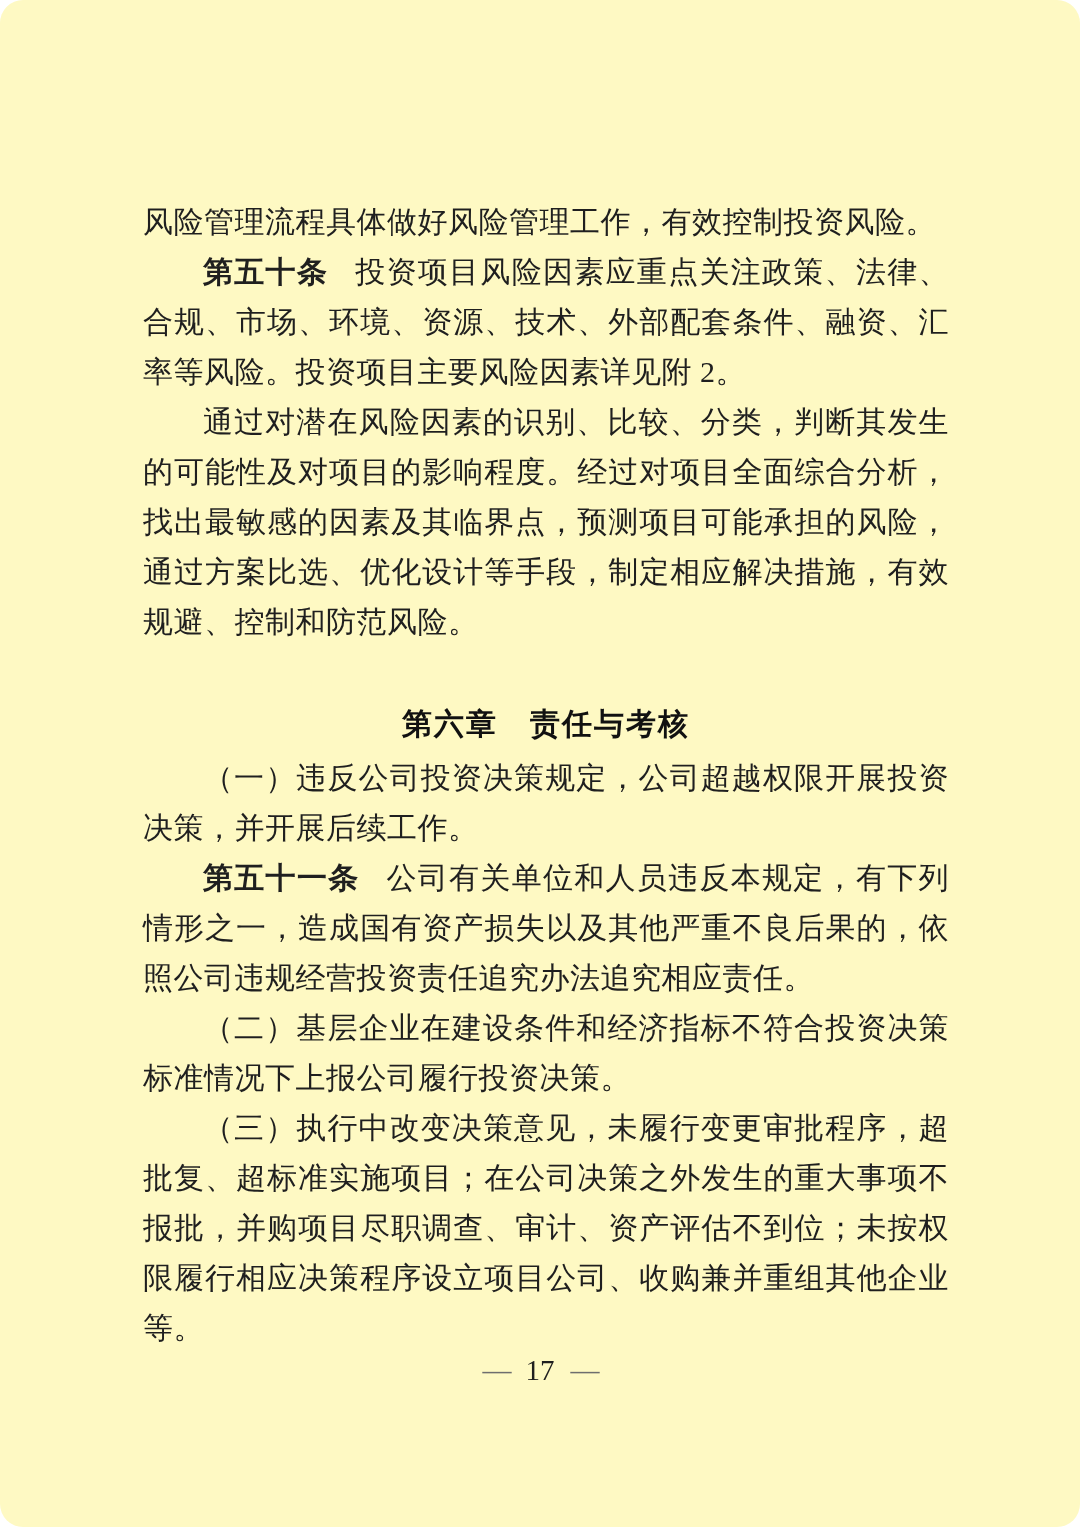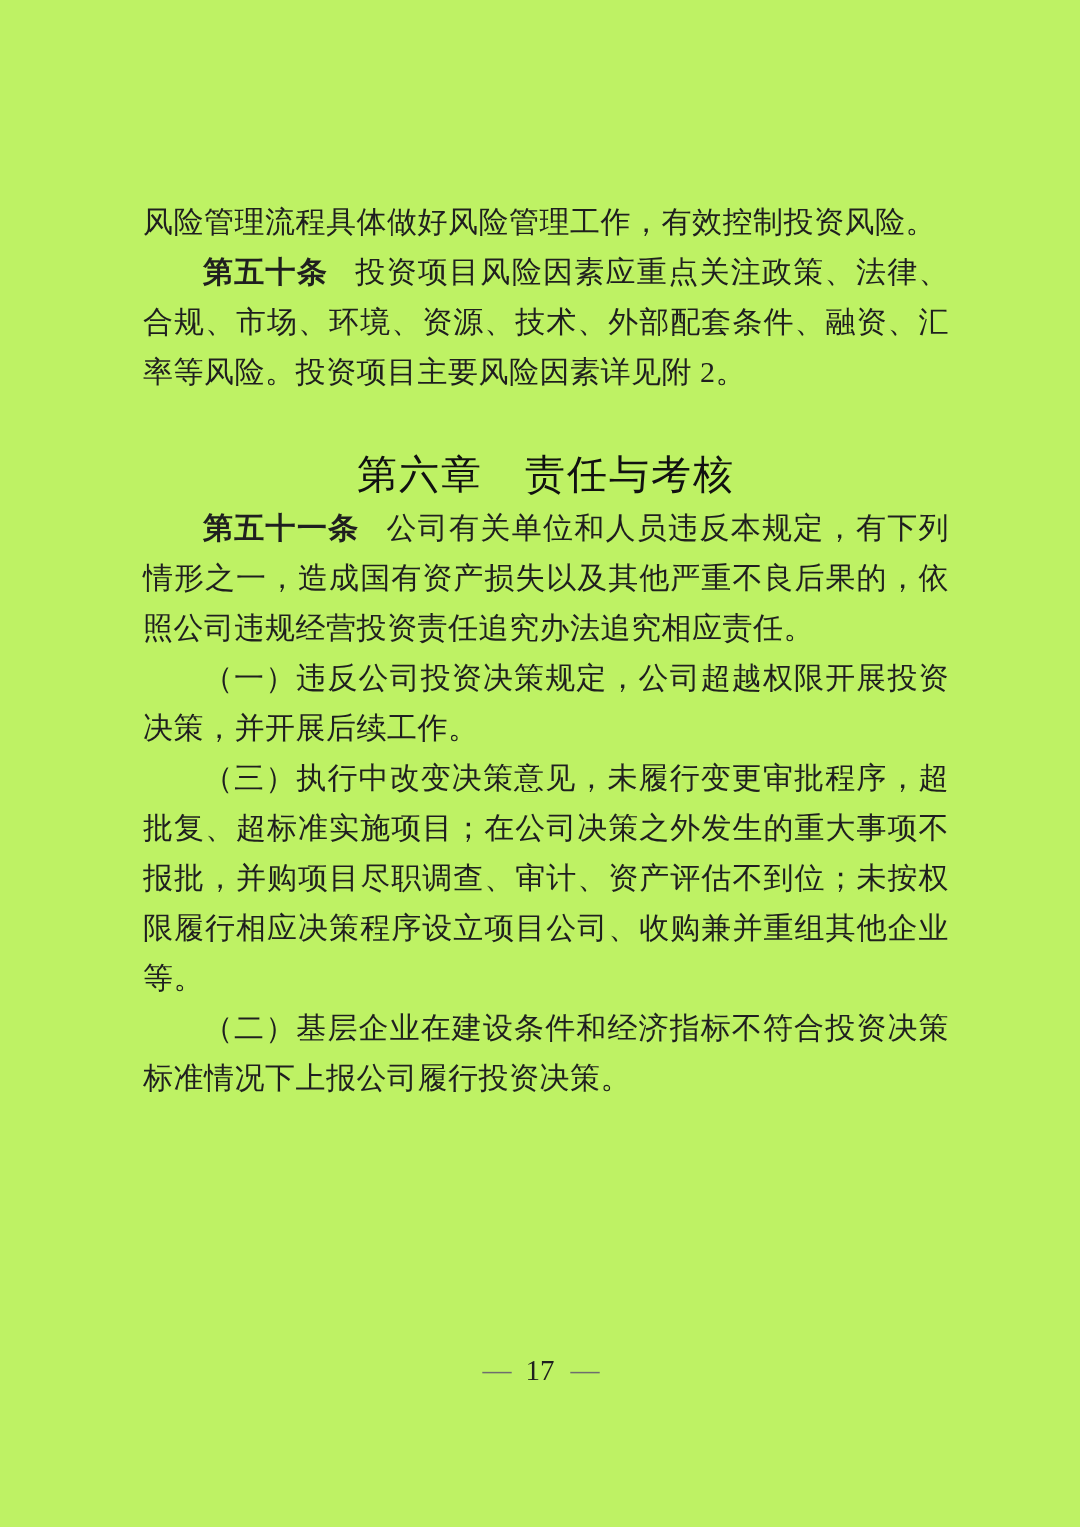--- a/index.html
+++ b/index.html
@@ -11,21 +11,22 @@
     width: 1080px;
     height: 1527px;
     position: relative;
     font-family: "Liberation Serif", "DejaVu Serif", serif;
     color: #1f1f1f;
     overflow: hidden;
   }
   .page {
     position: absolute;
     inset: 0;
-    background: #bef264;
+    background: #fef9c3;
+    border-radius: 23px;
   }
   .content {
     position: absolute;
     left: 143px;
     top: 197px;
     width: 806px;
   }
   p.para {
     margin: 0;
     font-size: 30px;
@@ -42,22 +43,22 @@
     font-weight: 700;
     margin-right: 0.9em;
   }
   .term:empty {
     margin: 0;
     display: none;
   }
   h2.chapter-heading {
     margin: 52px 0 4px 0;
     font-family: "Liberation Sans", "DejaVu Sans", sans-serif;
-    font-weight: 400;
-    font-size: 40px;
+    font-weight: 700;
+    font-size: 30px;
     line-height: 50px;
     text-align: center;
     color: #111111;
     letter-spacing: 2px;
   }
   .footer {
     position: absolute;
     top: 1350px;
     left: 0;
     width: 1080px;
@@ -83,37 +84,40 @@
   <div class="content">
 
     <p class="para">
       <span>风险管理流程具体做好风险管理工作，有效控制投资风险。</span>
     </p>
 
     <p class="para indent">
       <span class="term">第五十条</span><span>投资项目风险因素应重点关注政策、法律、合规、市场、环境、资源、技术、外部配套条件、融资、汇率等风险。投资项目主要风险因素详见附 2。</span>
     </p>
 
+    <p class="para indent">
+      <span>通过对潜在风险因素的识别、比较、分类，判断其发生的可能性及对项目的影响程度。经过对项目全面综合分析，找出最敏感的因素及其临界点，预测项目可能承担的风险，通过方案比选、优化设计等手段，制定相应解决措施，有效规避、控制和防范风险。</span>
+    </p>
 
     <h2 class="chapter-heading">第六章　责任与考核</h2>
+
+    <p class="para indent">
+      <span>（一）违反公司投资决策规定，公司超越权限开展投资决策，并开展后续工作。</span>
+    </p>
 
     <p class="para indent">
       <span class="term">第五十一条</span><span>公司有关单位和人员违反本规定，有下列情形之一，造成国有资产损失以及其他严重不良后果的，依照公司违规经营投资责任追究办法追究相应责任。</span>
     </p>
 
     <p class="para indent">
-      <span>（一）违反公司投资决策规定，公司超越权限开展投资决策，并开展后续工作。</span>
+      <span>（二）基层企业在建设条件和经济指标不符合投资决策标准情况下上报公司履行投资决策。</span>
     </p>
 
     <p class="para indent">
       <span>（三）执行中改变决策意见，未履行变更审批程序，超批复、超标准实施项目；在公司决策之外发生的重大事项不报批，并购项目尽职调查、审计、资产评估不到位；未按权限履行相应决策程序设立项目公司、收购兼并重组其他企业等。</span>
-    </p>
-
-    <p class="para indent">
-      <span>（二）基层企业在建设条件和经济指标不符合投资决策标准情况下上报公司履行投资决策。</span>
     </p>
 
 
   </div>
 
   <div class="footer">
     <span class="dash">—</span><span class="page-num">17</span><span class="dash">—</span>
   </div>
 
 </div>

